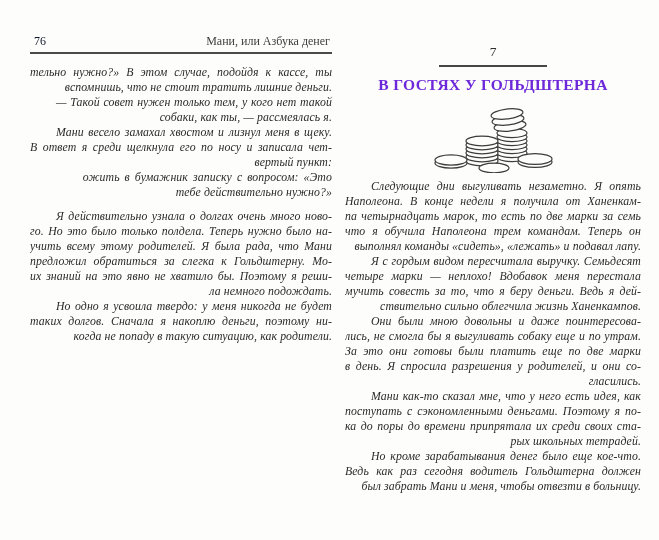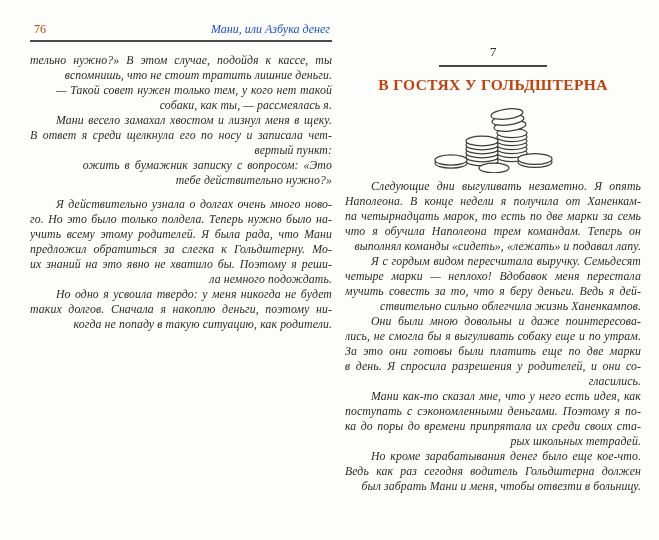--- a/index.html
+++ b/index.html
@@ -12,43 +12,43 @@
   }
   .page{position:absolute;}
   .page-left{left:30px;top:22px;width:302px;}
   .page-right{left:345px;top:44px;width:296px;}
 
   
   .page-header{
     display:flex;justify-content:space-between;align-items:baseline;
     font-size:12px;line-height:14px;padding:0 2px 4px 4px;
   }
-  .running-title{font-style:italic;color:#1d4ed8;}
-  .page-num{color:#c2410c;}
+  .running-title{color:#404040;margin-top:12px;}
+  .page-num{color:#0f172a;}
   .header-rule{height:2px;background:#4a4a4a;margin-bottom:11px;}
 
   
   .para{margin:0;padding:0;font-style:italic;}
   .ln{
     font-size:11.8px;line-height:15px;height:15px;overflow:hidden;
     text-align:right;letter-spacing:0.1px;
   }
   .f{text-align:justify;text-align-last:justify;}
   .ind{text-indent:26px;}
   .item{padding-left:53px;margin-bottom:9px;}
   .hang{text-indent:-28px;}
 
   
   .chapter-number{
     text-align:center;font-size:13.5px;line-height:16px;padding-bottom:5px;color:#2e2e2e;
   }
   .chapter-rule{width:108px;height:1.5px;background:#474747;margin:0 auto 8px;}
   .chapter-title{
     margin:0 0 6px;text-align:center;font-weight:bold;
-    font-size:15.5px;line-height:20px;letter-spacing:0.4px;color:#c2410c;
+    font-size:15.5px;line-height:20px;letter-spacing:0.4px;color:#6d28d9;
   }
   .illustration{
     display:flex;justify-content:center;align-items:center;
     margin:10px auto 6px;height:68px;
   }
 </style>
 </head>
 <body>
 
 <div>

